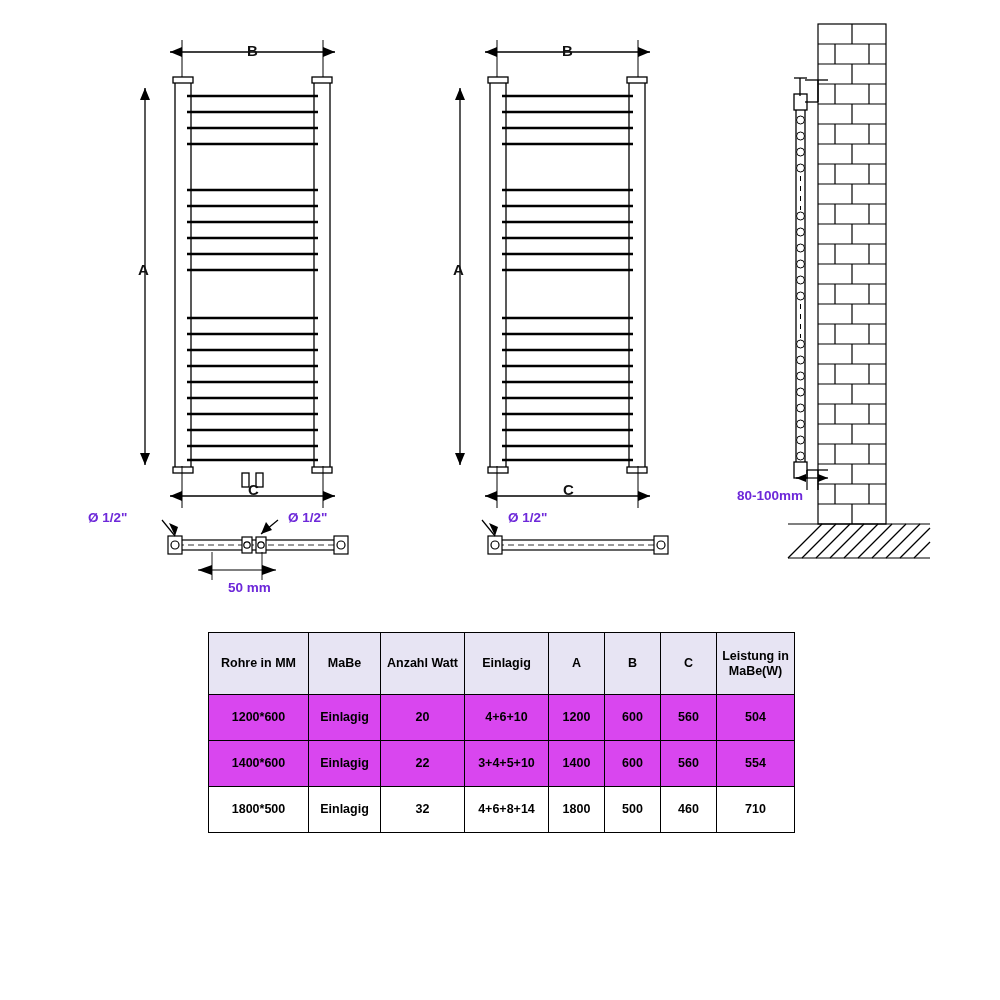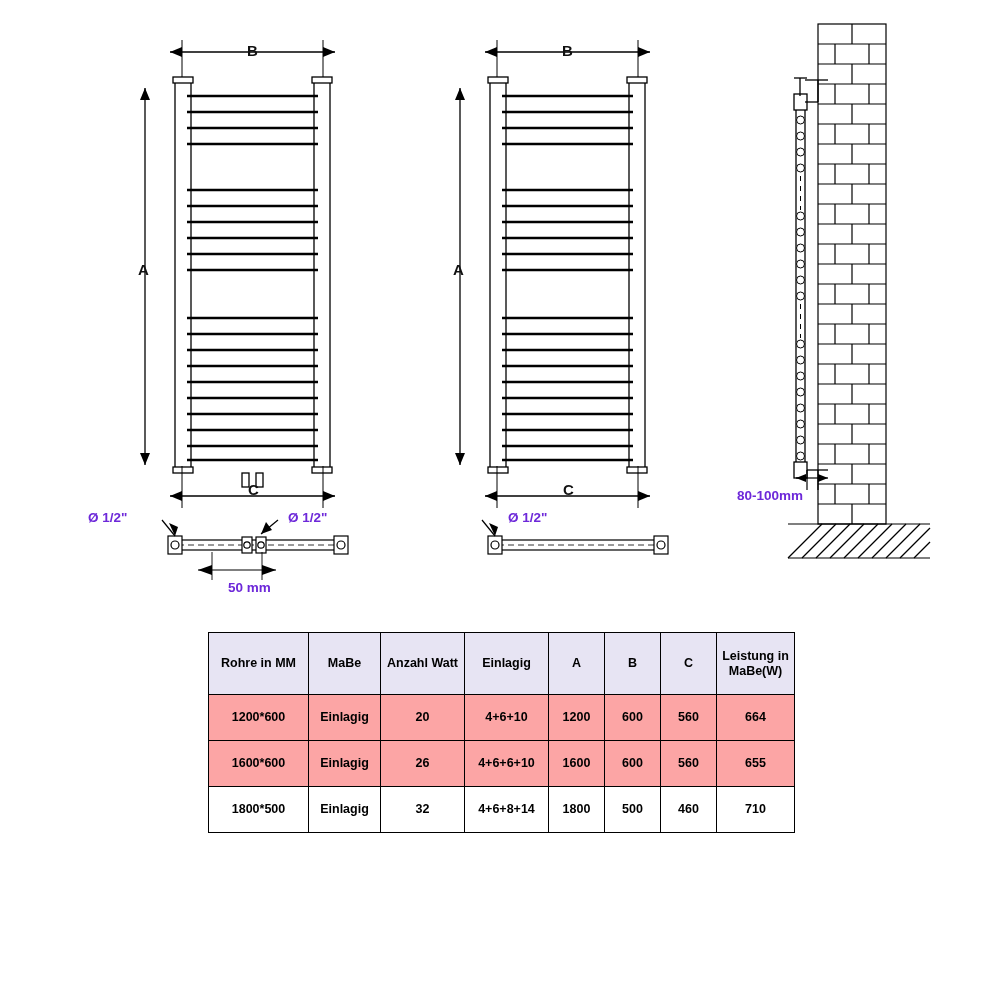--- a/index.html
+++ b/index.html
@@ -57,21 +57,21 @@
     padding: 0;
     height: 46px;
     line-height: 1.15;
   }
   table.spec thead th {
     background: #e7e4f3;
     height: 62px;
     font-size: 12.5px;
   }
   table.spec tbody tr.alt td {
-    background: #fca5a5;
+    background: #d946ef;
   }
   table.spec tbody tr td {
     background: #ffffff;
   }
   
   col.c0 { width: 100px; }
   col.c1 { width: 72px; }
   col.c2 { width: 84px; }
   col.c3 { width: 84px; }
   col.c4 { width: 56px; }
@@ -421,31 +421,31 @@
       </thead>
       <tbody>
         <tr class="alt">
           <td>1200*600</td>
           <td>Einlagig</td>
           <td>20</td>
           <td>4+6+10</td>
           <td>1200</td>
           <td>600</td>
           <td>560</td>
-          <td>664</td>
+          <td>504</td>
         </tr>
         <tr class="alt">
-          <td>1600*600</td>
+          <td>1400*600</td>
           <td>Einlagig</td>
-          <td>26</td>
-          <td>4+6+6+10</td>
-          <td>1600</td>
+          <td>22</td>
+          <td>3+4+5+10</td>
+          <td>1400</td>
           <td>600</td>
           <td>560</td>
-          <td>655</td>
+          <td>554</td>
         </tr>
         <tr>
           <td>1800*500</td>
           <td>Einlagig</td>
           <td>32</td>
           <td>4+6+8+14</td>
           <td>1800</td>
           <td>500</td>
           <td>460</td>
           <td>710</td>

